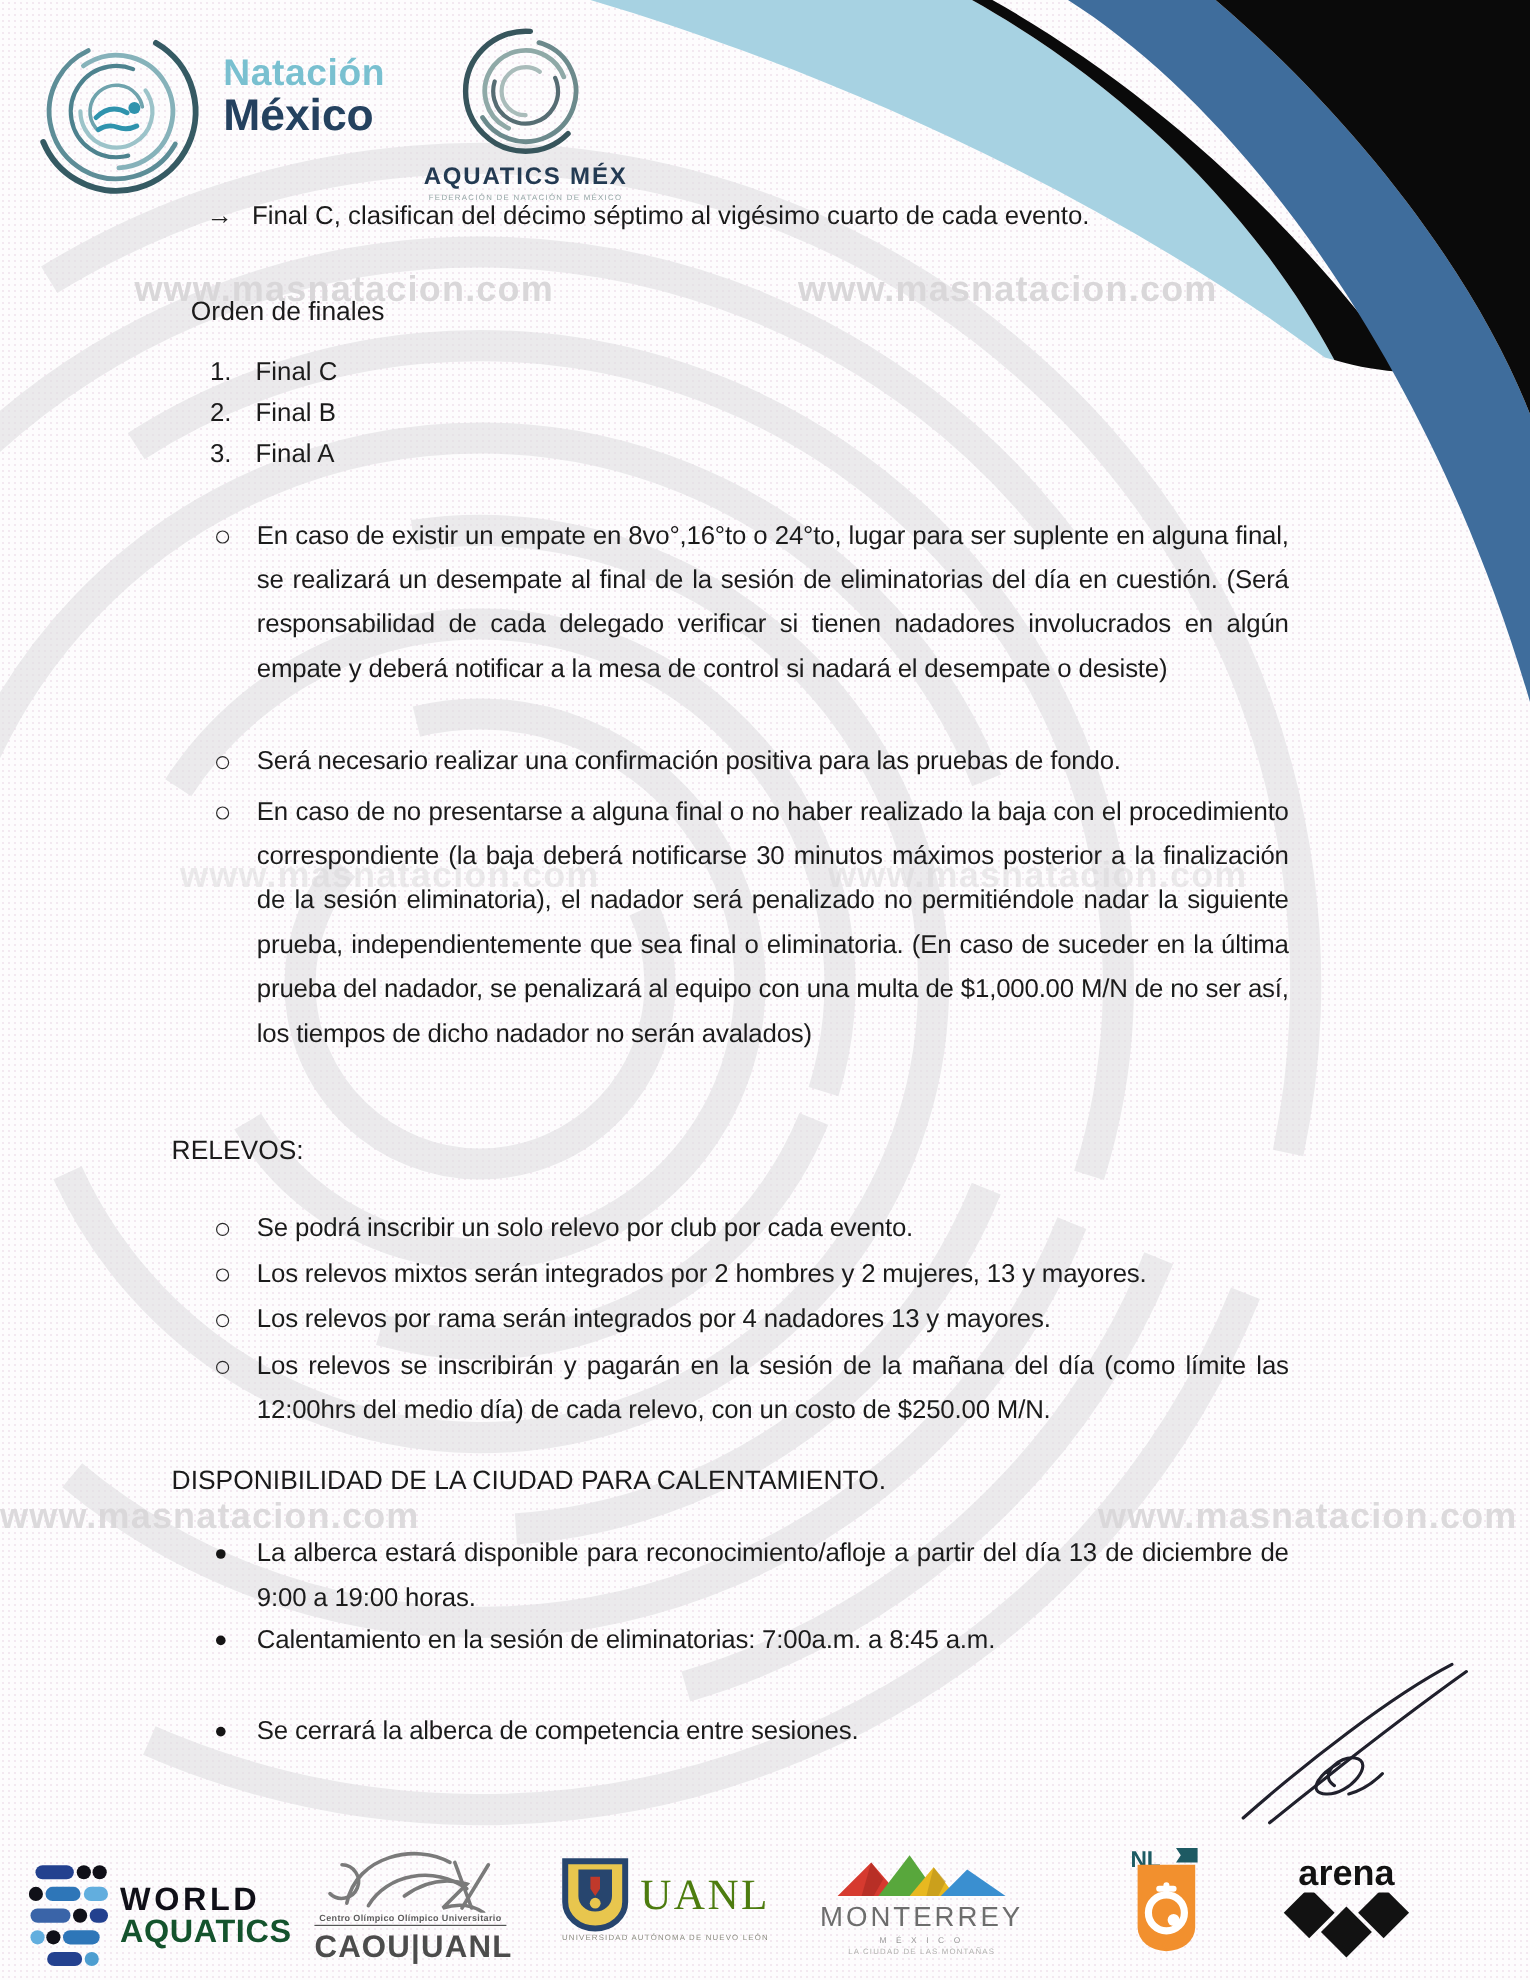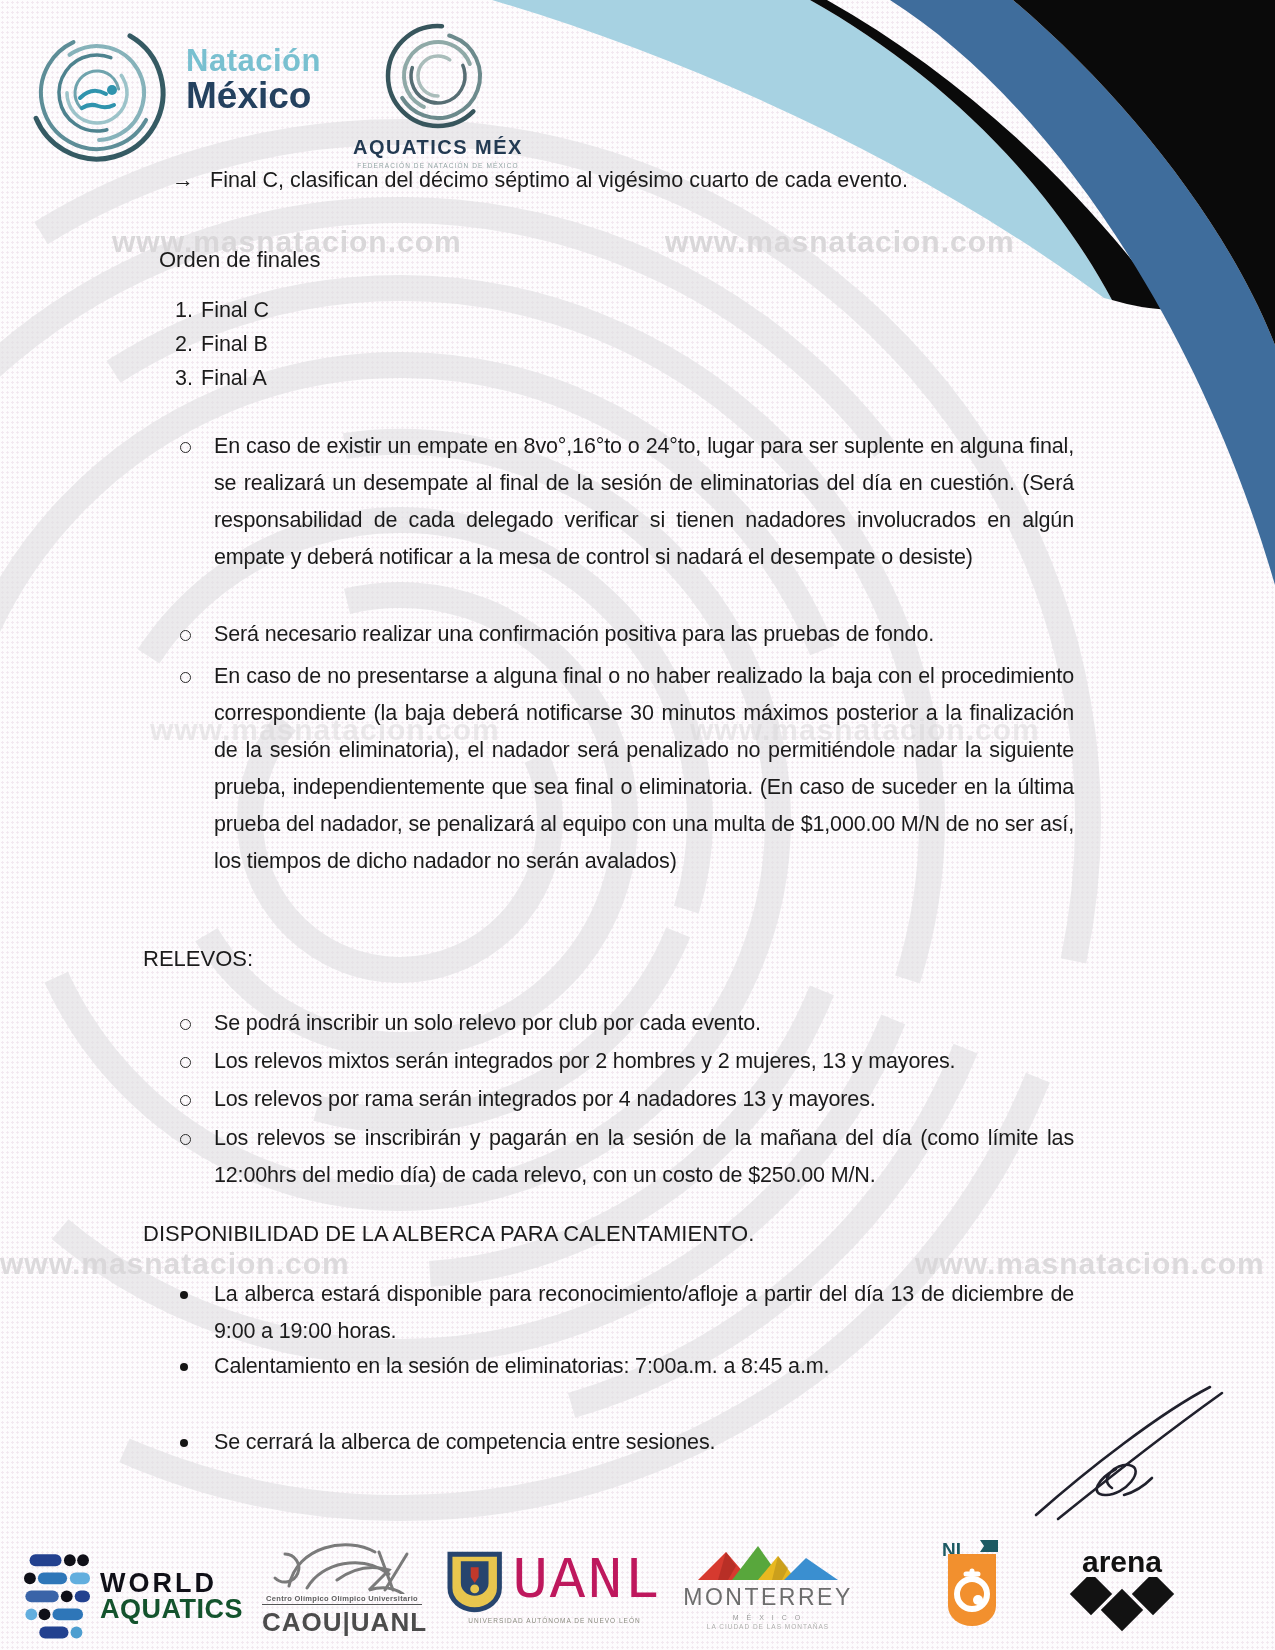--- a/index.html
+++ b/index.html
@@ -46,21 +46,21 @@
   .arrow-line{left:172px;top:165px;width:960px;display:flex;gap:16px;font-size:21.5px;line-height:30px}
   .arrow-glyph{color:#222;font-size:22px}
   .h-plain{left:143px;top:230px;font-size:22px;font-weight:400;margin:16px;line-height:28px}
   .h-caps{font-size:22px;font-weight:400;margin:0;line-height:28px}
   .h-relevos{left:143px;top:945px}
   .h-disp{left:143px;top:1220px}
 
   .finals{left:175px;top:293px;font-size:21.5px;line-height:34px}
   .finals .row{display:flex}
   .finals .num{width:26px}
-  .finals .lbl{margin-left:0}
+  .finals .lbl{margin-left:12px}
 
   .note{width:896px;padding-left:36px;box-sizing:border-box;
         font-size:21.5px;line-height:37px;text-align:justify;letter-spacing:-.15px}
   .note.single{text-align:left}
   .note::before{content:"";position:absolute;left:2px;top:14px;width:9px;height:9px;
         border:1.6px solid #2a2a2a;border-radius:50%}
   .note.disc::before{border:none;background:#151515;width:8px;height:8px;top:15px}
   .p1{left:178px;top:428px}
   .p2{left:178px;top:616px}
   .p3{left:178px;top:658px}
@@ -83,21 +83,21 @@
   .wa-word{display:block;font-size:27px;font-weight:700;letter-spacing:3px;color:#101018}
   .wa-aqua{display:block;font-size:27px;font-weight:700;letter-spacing:.5px;color:#14532d}
 
   .caou{left:262px;top:1534px;width:160px;text-align:center}
   .caou-cap{font-size:7.5px;font-weight:700;color:#5c5c5c;letter-spacing:.3px;
             border-bottom:1.5px solid #555;padding-bottom:1px;white-space:nowrap}
   .caou-word{font-size:26px;font-weight:700;color:#4c4c4c;letter-spacing:1px;margin-top:2px}
 
   .uanl{left:447px;top:1548px;width:215px;text-align:center}
   .uanl-row{display:flex;align-items:center;gap:10px;justify-content:center}
-  .uanl-word{font-family:Liberation Mono, monospace;font-size:59px;color:#be185d;letter-spacing:2px}
+  .uanl-word{font-family:Liberation Serif, serif;font-size:36px;color:#4d7c0f;letter-spacing:2px}
   .uanl-cap{font-size:6.5px;color:#8b8b80;letter-spacing:1px;margin-top:2px;white-space:nowrap}
 
   .mty{left:668px;top:1540px;width:200px;text-align:center}
   .mty-word{font-size:23px;color:#6d6d6d;letter-spacing:2.5px;margin-top:2px}
   .mty-mx{font-size:7px;color:#9a9a9a;letter-spacing:3px;margin-top:3px}
   .mty-tag{font-size:6.5px;color:#b0b0ae;letter-spacing:1px;margin-top:2px}
 
   .nl{left:940px;top:1538px}
 
   .arena{left:1052px;top:1548px;width:140px;text-align:center}
@@ -196,21 +196,21 @@
   <div class="abs doc note p1">En caso de existir un empate en 8vo°,16°to o 24°to, lugar para ser suplente en alguna final, se realizará un desempate al final de la sesión de eliminatorias del día en cuestión. (Será responsabilidad de cada delegado verificar si tienen nadadores involucrados en algún empate y deberá notificar a la mesa de control si nadará el desempate o desiste)</div>
   <div class="abs doc note single p2">Será necesario realizar una confirmación positiva para las pruebas de fondo.</div>
   <div class="abs doc note p3">En caso de no presentarse a alguna final o no haber realizado la baja con el procedimiento correspondiente (la baja deberá notificarse 30 minutos máximos posterior a la finalización de la sesión eliminatoria), el nadador será penalizado no permitiéndole nadar la siguiente prueba, independientemente que sea final o eliminatoria. (En caso de suceder en la última prueba del nadador, se penalizará al equipo con una multa de $1,000.00 M/N de no ser así, los tiempos de dicho nadador no serán avalados)</div>
 
   <h2 class="abs doc h-caps h-relevos">RELEVOS:</h2>
   <div class="abs doc note single r1">Se podrá inscribir un solo relevo por club por cada evento.</div>
   <div class="abs doc note single r2">Los relevos mixtos serán integrados por 2 hombres y 2 mujeres, 13 y mayores.</div>
   <div class="abs doc note single r3">Los relevos por rama serán integrados por 4 nadadores 13 y mayores.</div>
   <div class="abs doc note r4">Los relevos se inscribirán y pagarán en la sesión de la mañana del día (como límite las 12:00hrs del medio día) de cada relevo, con un costo de $250.00 M/N.</div>
 
-  <h2 class="abs doc h-caps h-disp">DISPONIBILIDAD DE LA ALBERCA PARA CALENTAMIENTO.</h2>
+  <h2 class="abs doc h-caps h-disp">DISPONIBILIDAD DE LA CIUDAD PARA CALENTAMIENTO.</h2>
   <div class="abs doc note disc d1">La alberca estará disponible para reconocimiento/afloje a partir del día 13 de diciembre de 9:00 a 19:00 horas.</div>
   <div class="abs doc note disc single d2">Calentamiento en la sesión de eliminatorias: 7:00a.m. a 8:45 a.m.</div>
   <div class="abs doc note disc single d4">Se cerrará la alberca de competencia entre sesiones.</div>
 
   <svg class="abs signature" width="205" height="140" viewBox="0 0 205 140">
     <g fill="none" stroke="#20202c" stroke-width="2.6" stroke-linecap="round">
       <path d="M8 132 C 60 86, 132 30, 182 4"></path>
       <path d="M30 136 C 82 94, 152 40, 194 10"></path>
       <path d="M88 86 c -18 10 -27 25 -11 26 c 20 1 42 -27 24 -30 c -13 -2 -31 14 -17 23"></path>
       <path d="M96 112 c 11 -3 20 -9 28 -17"></path>

